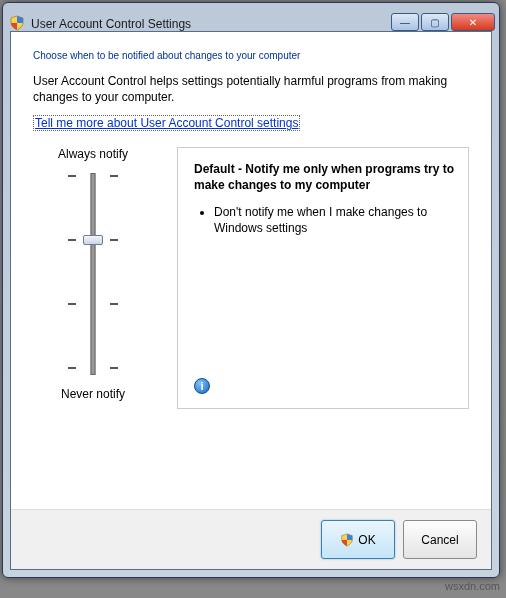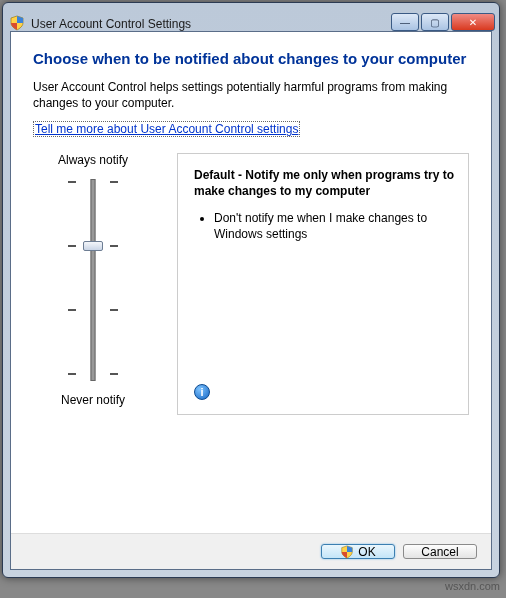--- a/index.html
+++ b/index.html
@@ -53,22 +53,22 @@
       display:flex;
       flex-direction: column;
     }
     .content {
       flex:1;
       padding: 18px 22px 10px 22px;
       color:#000;
     }
     .heading {
       color:#003399;
-      font-size: 15px;
-      font-weight: bold;
+      font-size: 10px;
+      font-weight: normal;
       margin-bottom: 12px;
     }
     .desc { font-size:12px; line-height:1.35; margin-bottom:2px; }
     .link {
       color:#0033cc;
       text-decoration: underline;
       border:1px dotted #666;
       display:inline-block;
       padding:0 1px;
       margin-top:8px;
@@ -134,21 +134,21 @@
       flex-shrink:0;
     }
     .footer {
       background: #f0f0f0;
       border-top:1px solid #ddd;
       padding: 10px 14px;
       display:flex; justify-content:flex-end; gap:8px;
     }
     .btn {
       min-width: 74px;
-      height: 15px;
+      height: 39px;
       border:1px solid #8a8a8a;
       border-radius:3px;
       background: linear-gradient(to bottom, #fdfdfd, #e4e4e4);
       font-size:12px;
       display:flex; align-items:center; justify-content:center; gap:4px;
       cursor:pointer;
     }
     .btn.primary {
       border:1px solid #3c7fb1;
       box-shadow: 0 0 2px #6fb6e8;

